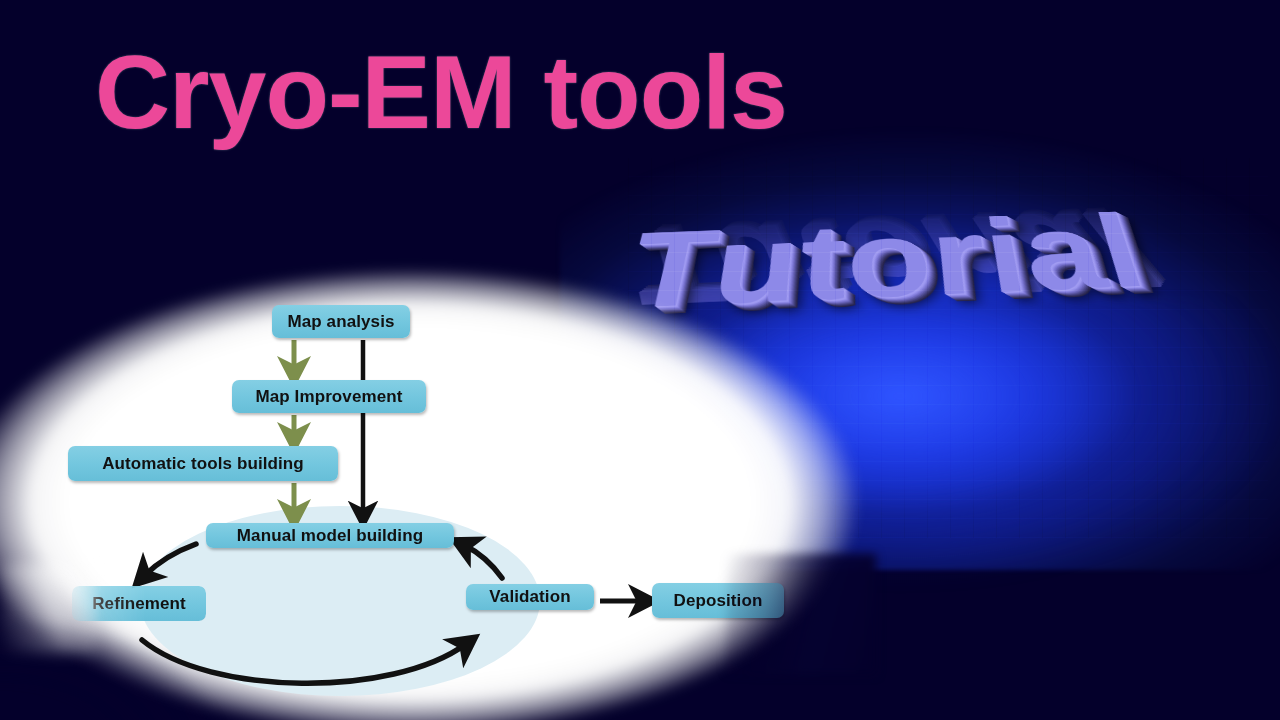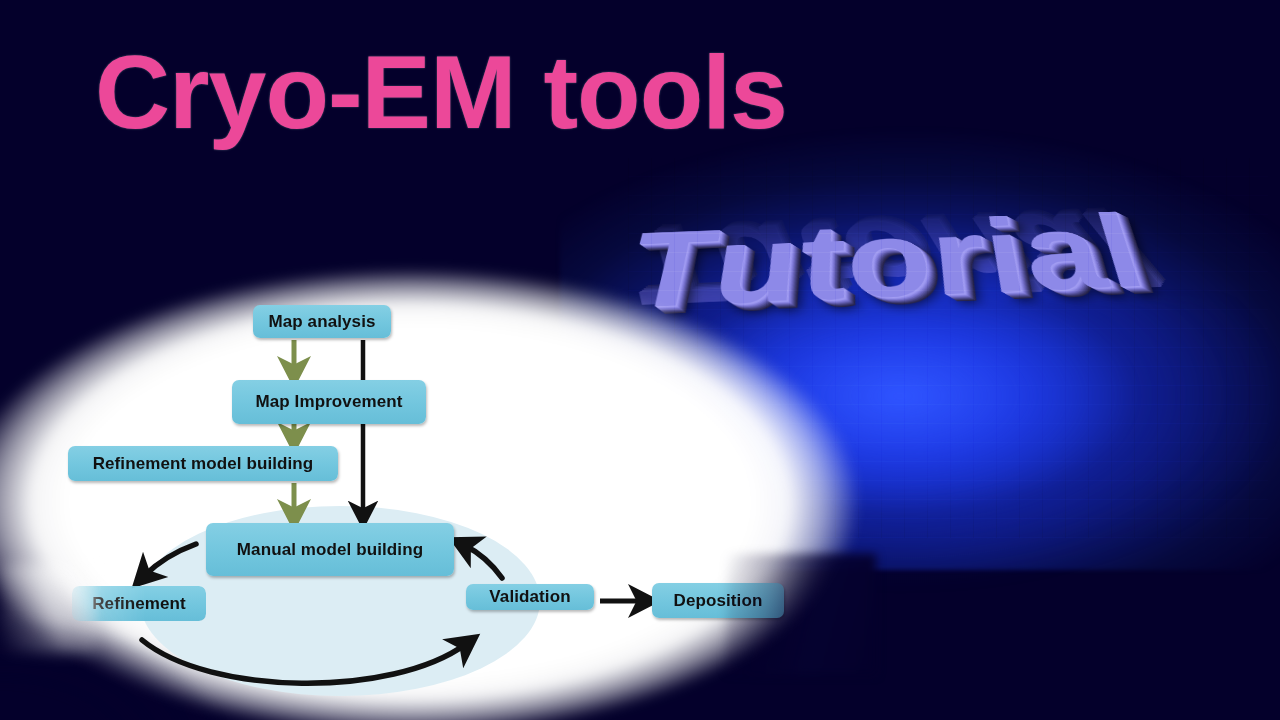--- a/index.html
+++ b/index.html
@@ -157,24 +157,24 @@
     color:#111111;
     font-size:17px;
     font-weight:700;
     display:flex;
     align-items:center;
     justify-content:center;
     white-space:nowrap;
     box-shadow:1px 2px 3px rgba(0,0,0,.28);
     letter-spacing:.1px;
   }
-  .n-map-analysis        {left:253px;top:37px; width:138px;height:33px;}
-  .n-map-improvement     {left:232px;top:112px;width:194px;height:44px;}
+  .n-map-analysis        {left:272px;top:37px; width:138px;height:33px;}
+  .n-map-improvement     {left:232px;top:112px;width:194px;height:33px;}
   .n-auto-model          {left:68px; top:178px;width:270px;height:35px;}
-  .n-manual-model        {left:206px;top:255px;width:248px;height:53px;}
+  .n-manual-model        {left:206px;top:255px;width:248px;height:25px;}
   .n-refinement          {left:72px; top:318px;width:134px;height:35px;}
   .n-validation          {left:466px;top:316px;width:128px;height:26px;}
   .n-deposition          {left:652px;top:315px;width:132px;height:35px;}
 
   
   .fade-left{
     -webkit-mask-image:linear-gradient(to right,rgba(0,0,0,.25) 0%,rgba(0,0,0,.8) 22%,#000 55%);
             mask-image:linear-gradient(to right,rgba(0,0,0,.25) 0%,rgba(0,0,0,.8) 22%,#000 55%);
   }
 
@@ -252,21 +252,21 @@
 
       <path d="M142,372 C210,428 392,430 466,376" fill="none" stroke="#111111" stroke-width="5.5" stroke-linecap="round" marker-end="url(#ahB2)"></path>
 
       <path d="M502,310 C492,296 478,284 464,277" fill="none" stroke="#111111" stroke-width="5.5" stroke-linecap="round" marker-end="url(#ahB2)"></path>
 
       <line x1="600" y1="333" x2="644" y2="333" stroke="#111111" stroke-width="5" marker-end="url(#ahB)"></line>
     </svg>
 
     <div class="node n-map-analysis">Map analysis</div>
     <div class="node n-map-improvement">Map Improvement</div>
-    <div class="node n-auto-model">Refinement model building</div>
+    <div class="node n-auto-model">Automatic tools building</div>
     <div class="node n-manual-model">Manual model building</div>
     <div class="node n-refinement fade-left">Refinement</div>
     <div class="node n-validation">Validation</div>
     <div class="node n-deposition">Deposition</div>
 
     <div class="ref-veil"></div>
     <div class="dep-veil"></div>
   </div>
 
   <div class="corner-dark"></div>

